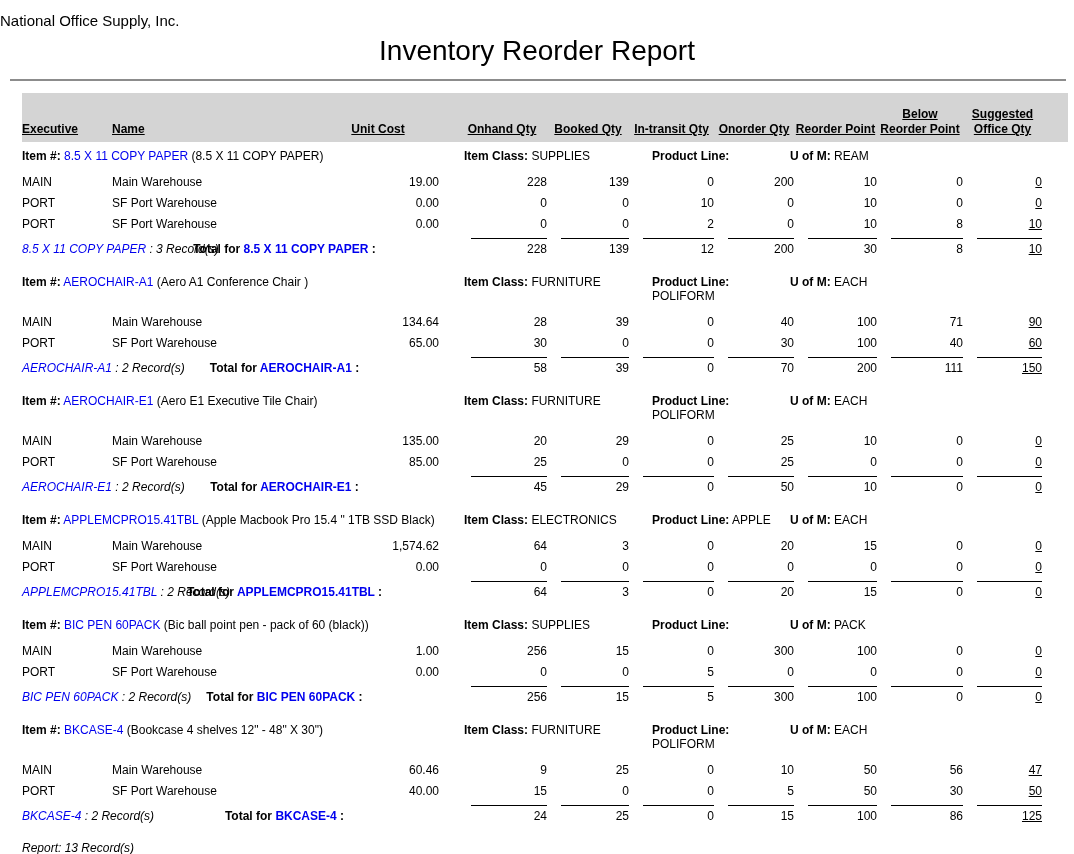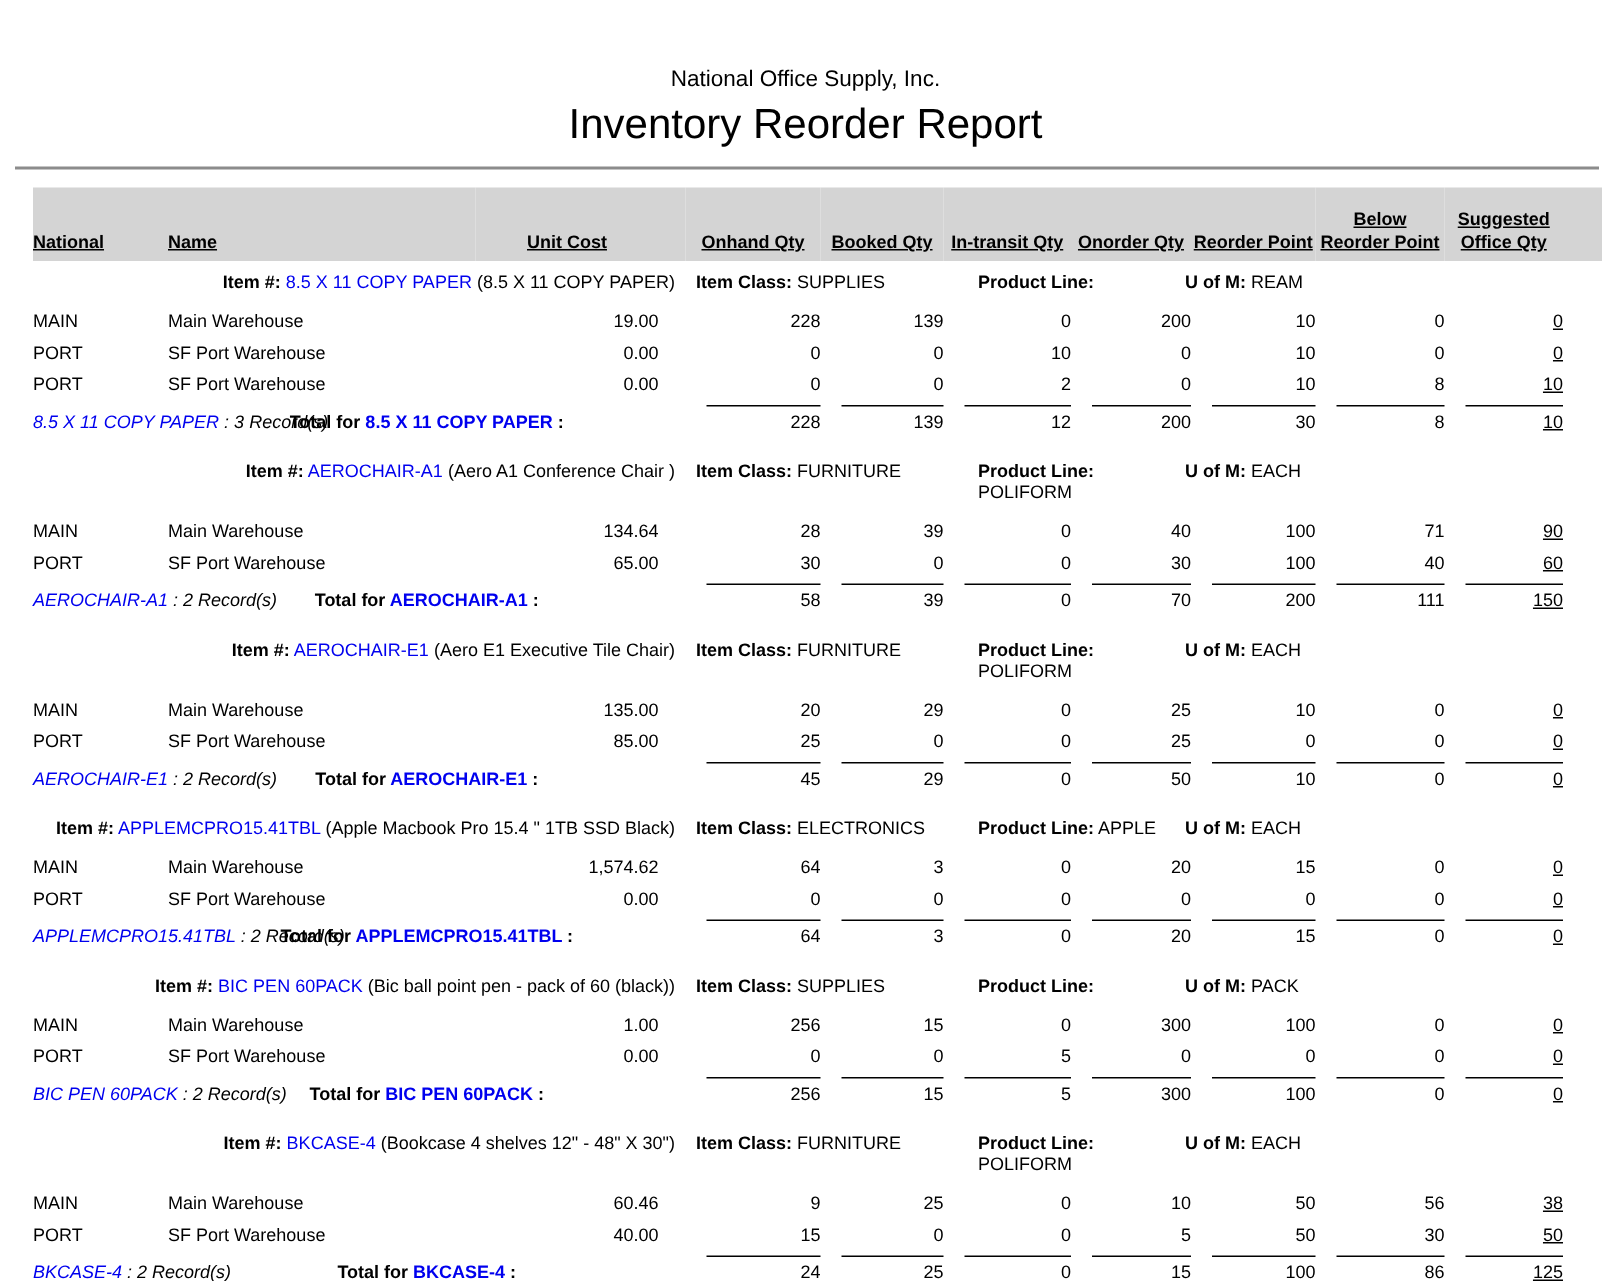--- a/index.html
+++ b/index.html
@@ -6,40 +6,40 @@
     --item-code-blue:#0000ee;
     --header-band:#d4d4d4;
     --rule-gray:#8c8c8c;
   }
   *{box-sizing:border-box;}
   html,body{margin:0;padding:0;}
   body{
     width:1074px;min-height:854px;background:#ffffff;color:#000;
     font-family:"Liberation Sans","DejaVu Sans",sans-serif;
   }
-  .company{font-size:15px;text-align:center;padding-top:12px;margin-top:32px;}
+  .company{font-size:15px;text-align:left;padding-top:12px;}
   .title{font-size:28px;text-align:center;margin:6px 0 12px;font-weight:normal;}
   .rule{height:0;border-top:2px solid var(--rule-gray);margin:0 8px 12px 10px;}
 
   table{border-collapse:collapse;table-layout:fixed;width:1046px;margin-left:22px;font-size:12px;}
   th{
     font-weight:bold;text-decoration:underline;vertical-align:bottom;
     padding:14px 0 5px;background:var(--header-band);
     font-size:12px;line-height:15px;
   }
   th.l{text-align:left;}
   td{padding:5px 0 2px;vertical-align:bottom;font-size:12px;line-height:14px;}
   .num{text-align:right;}
   .pr18{padding-right:18px;}
   .pr26{padding-right:26px;text-decoration:underline;}
 
   .item-row td{padding:17px 0 7px;}
   .item-row.first td{padding-top:7px;}
   .item-line{display:flex;align-items:flex-start;}
-  .ih-left{width:442px;padding-right:14px;text-align:right;}
+  .ih-left{width:442px;padding-right:14px;}
   .ih-class{width:188px;}
   .ih-pline{width:138px;}
   .ih-uom{flex:1;}
   .b{font-weight:bold;}
   .code{color:var(--item-code-blue);}
   .code-i{color:var(--item-code-blue);font-style:italic;}
 
   .rec{font-style:italic;white-space:nowrap;overflow:visible;}
   .tlabel{font-weight:bold;text-align:center;white-space:nowrap;padding-right:0;}
   td.tline{padding-left:14px;}
@@ -62,21 +62,21 @@
       <col style="width:90px">
       <col style="width:82px">
     <col style="width:85px">
       <col style="width:80px">
       <col style="width:83px">
       <col style="width:86px">
       <col style="width:105px">
   </colgroup>
   <thead>
     <tr>
-      <th class="l">National</th>
+      <th class="l">Executive</th>
       <th class="l">Name</th>
       <th class="pr18">Unit Cost</th>
       <th>Onhand Qty</th>
       <th>Booked Qty</th>
       <th>In-transit Qty</th>
       <th>Onorder Qty</th>
       <th>Reorder Point</th>
       <th><span>Below</span><br><span>Reorder Point</span></th>
       <th class="pr26"><span>Suggested</span><br><span>Office Qty</span></th>
     </tr>
@@ -408,21 +408,21 @@
     <tr>
       <td>MAIN</td>
       <td>Main Warehouse</td>
       <td class="num pr18">60.46</td>
       <td class="num">9</td>
       <td class="num">25</td>
       <td class="num">0</td>
       <td class="num">10</td>
       <td class="num">50</td>
       <td class="num">56</td>
-      <td class="num pr26">38</td>
+      <td class="num pr26">47</td>
     </tr>
     <tr>
       <td>PORT</td>
       <td>SF Port Warehouse</td>
       <td class="num pr18">40.00</td>
       <td class="num">15</td>
       <td class="num">0</td>
       <td class="num">0</td>
       <td class="num">5</td>
       <td class="num">50</td>

